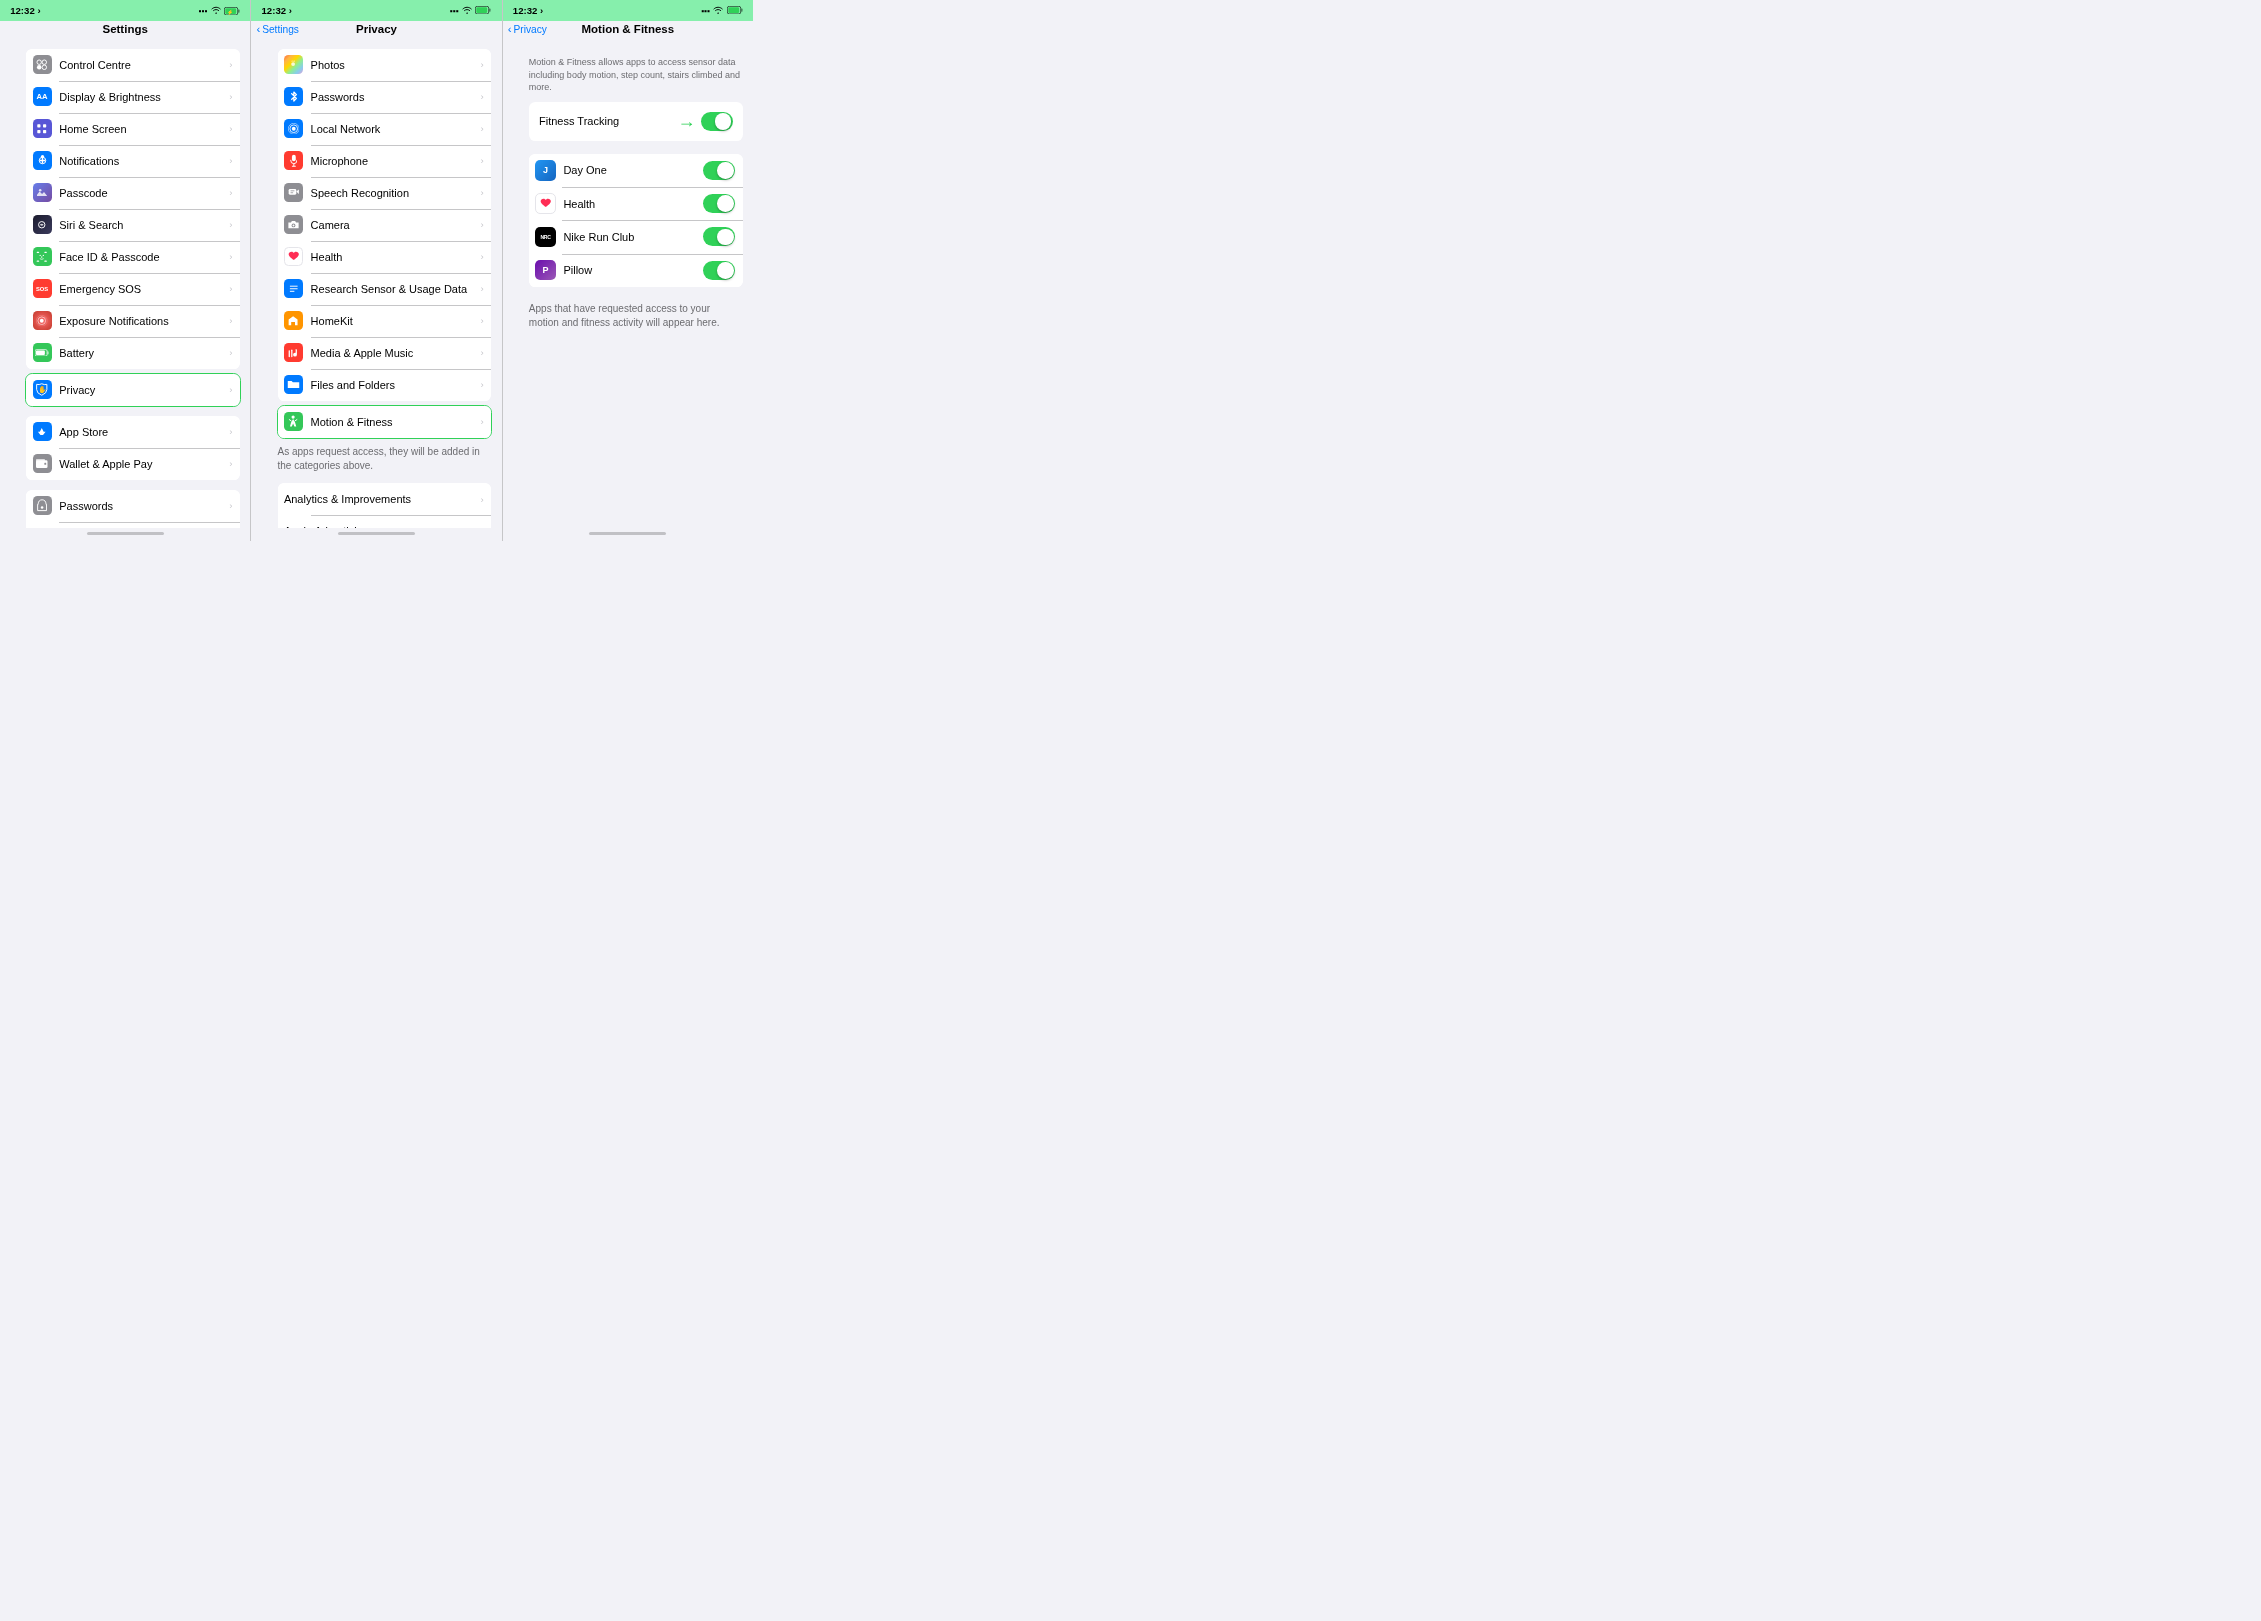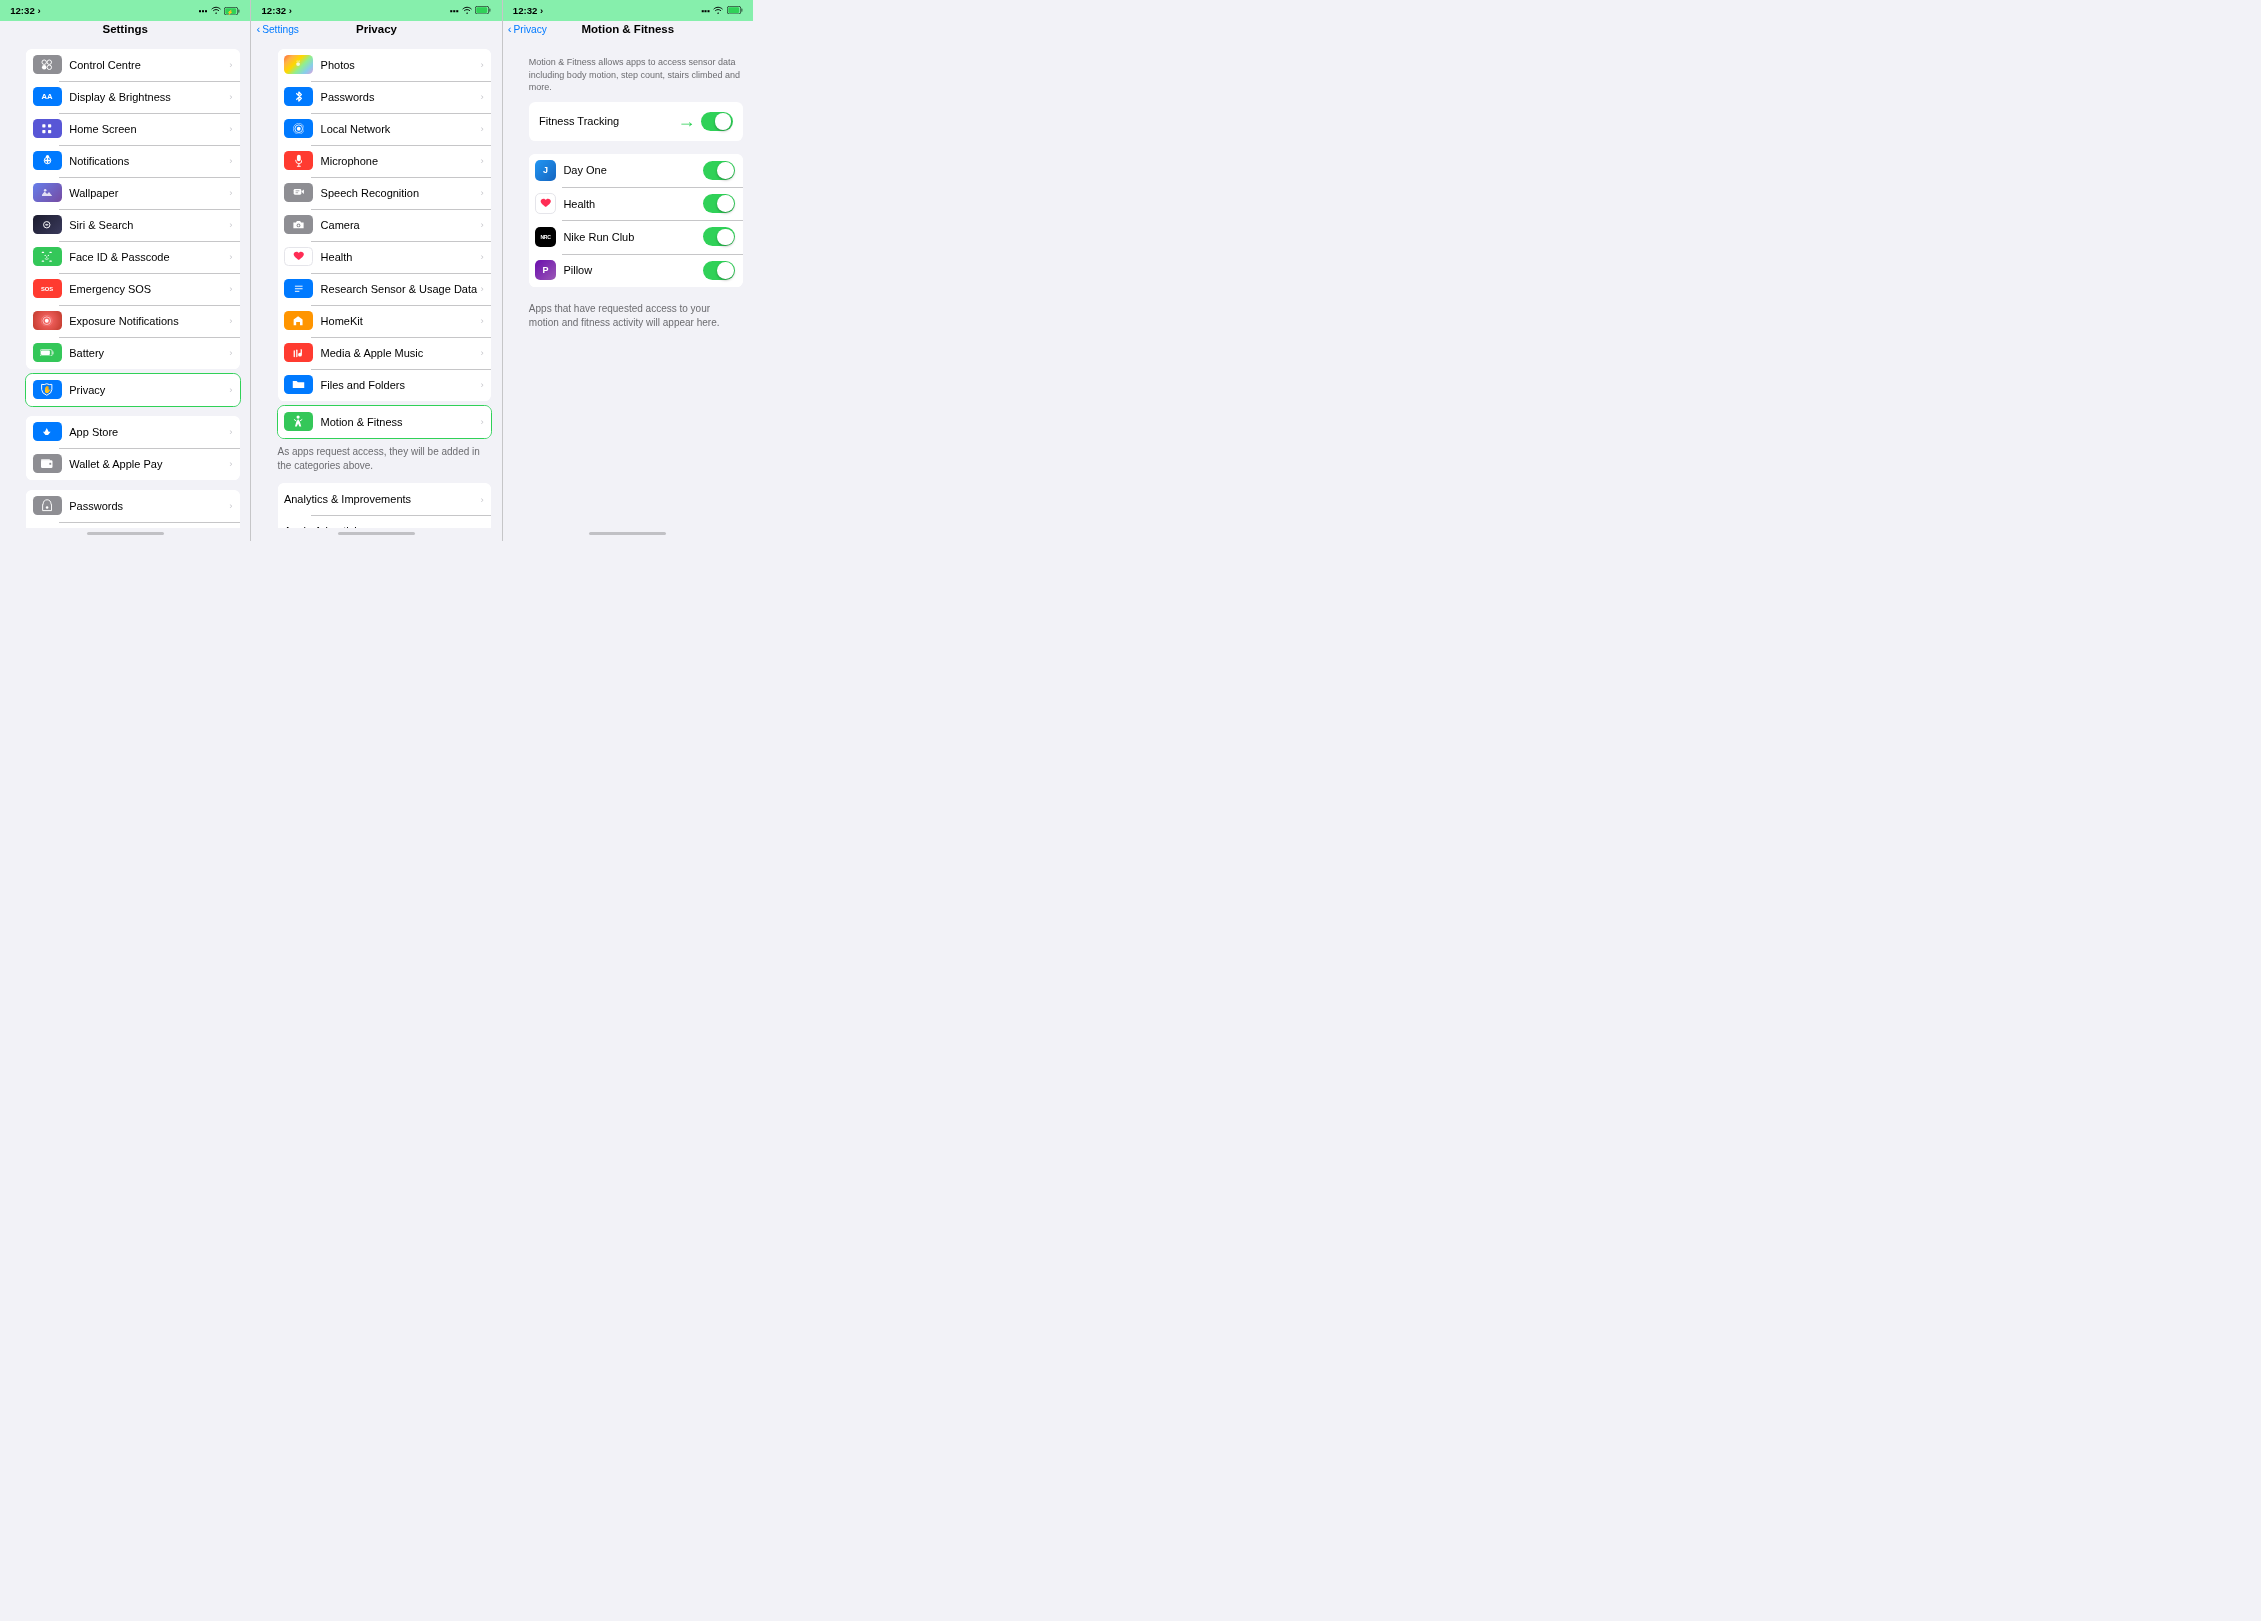--- a/index.html
+++ b/index.html
@@ -100,21 +100,21 @@
       content: '';
       position: absolute;
       top: 0;
       left: 33px;
       right: 0;
       height: 0.3px;
       background: #c6c6c8;
     }
 
     .item-icon {
-      width: 29px;
+      width: 19px;
       height: 19px;
       border-radius: 4.5px;
       display: flex;
       align-items: center;
       justify-content: center;
       margin-right: 7.7px;
       flex-shrink: 0;
       font-size: 10.2px;
       color: #fff;
     }
@@ -312,21 +312,21 @@
         <span class="item-chevron">›</span>
       </div>
 
       <div class="list-item">
         <div class="item-icon" style="background: linear-gradient(135deg, #667eea, #764ba2);">
           <svg width="10.2" height="10.2" viewBox="0 0 16 16" fill="white" opacity="0.8">
             <circle cx="5" cy="5" r="2"></circle>
             <path d="M0 12 L4 7 L8 11 L11 8 L16 14 L0 14Z"></path>
           </svg>
         </div>
-        <span class="item-text">Wallpaper</span>
+        <span class="item-text">Passcode</span>
         <span class="item-chevron">›</span>
       </div>
 
       <div class="list-item">
         <div class="item-icon" style="background: linear-gradient(135deg, #1c1c2e, #3a3a5c);">
           <svg width="11.5" height="11.5" viewBox="0 0 18 18">
             <circle cx="9" cy="9" r="5" fill="none" stroke="white" stroke-width="1.5"></circle>
             <path d="M6 9 Q9 6 12 9 Q9 12 6 9Z" fill="white" opacity="0.8"></path>
           </svg>
         </div>

